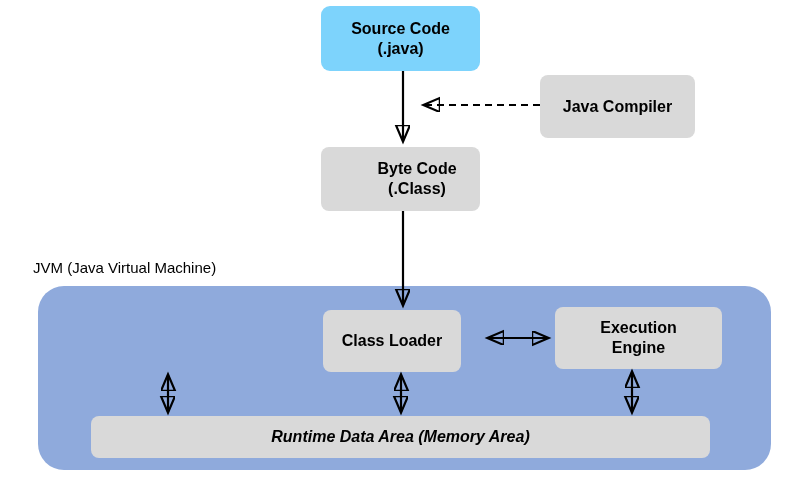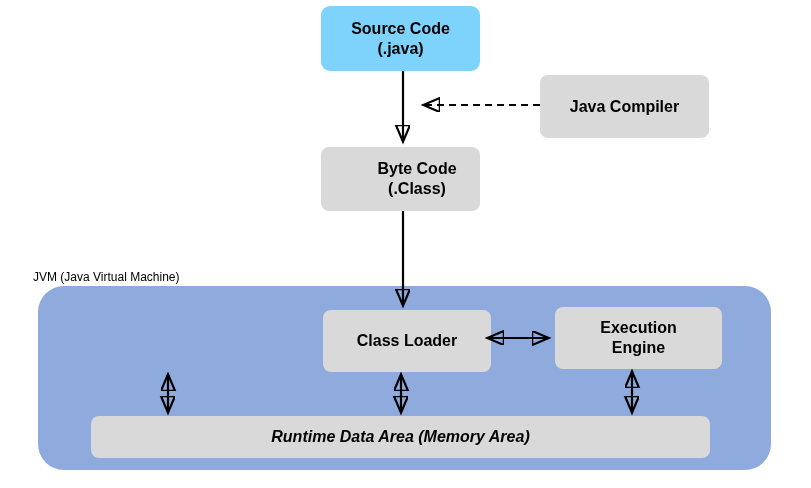--- a/index.html
+++ b/index.html
@@ -57,32 +57,32 @@
     fill: none;
   }
 </style>
 </head>
 <body>
 
 <div id="canvas">
 
   <div class="jvm-panel" style="left:38px; top:286px; width:733px; height:184px;"></div>
 
-  <div class="jvm-caption" style="left:33px; top:270px; font-size:12px;">JVM (Java Virtual Machine)</div>
+  <div class="jvm-caption" style="left:33px; top:259px; font-size:15px;">JVM (Java Virtual Machine)</div>
 
   <div class="node node-amber" style="left:321px; top:6px; width:159px; height:65px; font-size:16px;">Source Code
 (.java)</div>
 
-  <div class="node node-gray" style="left:540px; top:75px; width:169px; height:63px; font-size:16px;">Java Compiler</div>
+  <div class="node node-gray" style="left:540px; top:75px; width:155px; height:63px; font-size:16px;">Java Compiler</div>
 
   <div class="node node-gray" style="left:321px; top:147px; width:159px; height:64px; font-size:16px;padding-left:33px;">Byte Code
 (.Class)</div>
 
 
-  <div class="node node-gray" style="left:323px; top:310px; width:168px; height:62px; font-size:16px;">Class Loader</div>
+  <div class="node node-gray" style="left:323px; top:310px; width:138px; height:62px; font-size:16px;">Class Loader</div>
 
   <div class="node node-gray" style="left:555px; top:307px; width:167px; height:62px; font-size:16px;">Execution
 Engine</div>
 
   <div class="node node-gray" style="left:91px; top:416px; width:619px; height:42px; font-size:16px;font-style:italic;">Runtime Data Area (Memory Area)</div>
 
   <svg class="edge" style="left:0; top:0; width:811px; height:488px;">
     <defs>
       <marker id="ah" markerWidth="9" markerHeight="9" refX="7.2" refY="3.2" orient="auto" markerUnits="strokeWidth">
         <path d="M0,0 L7.5,3.2 L0,6.4 z" fill="#000000"></path>

